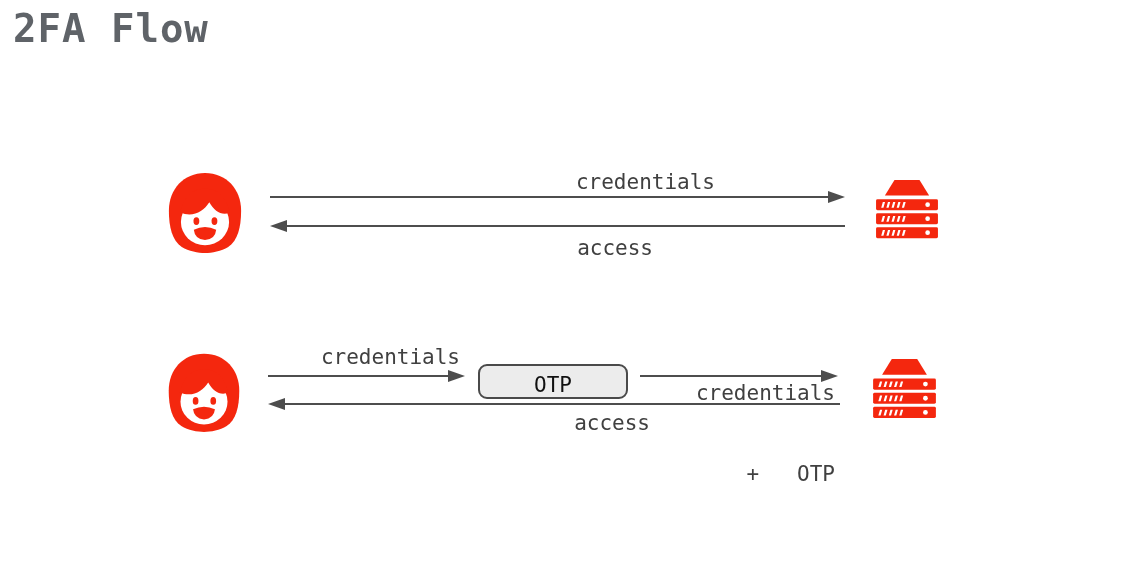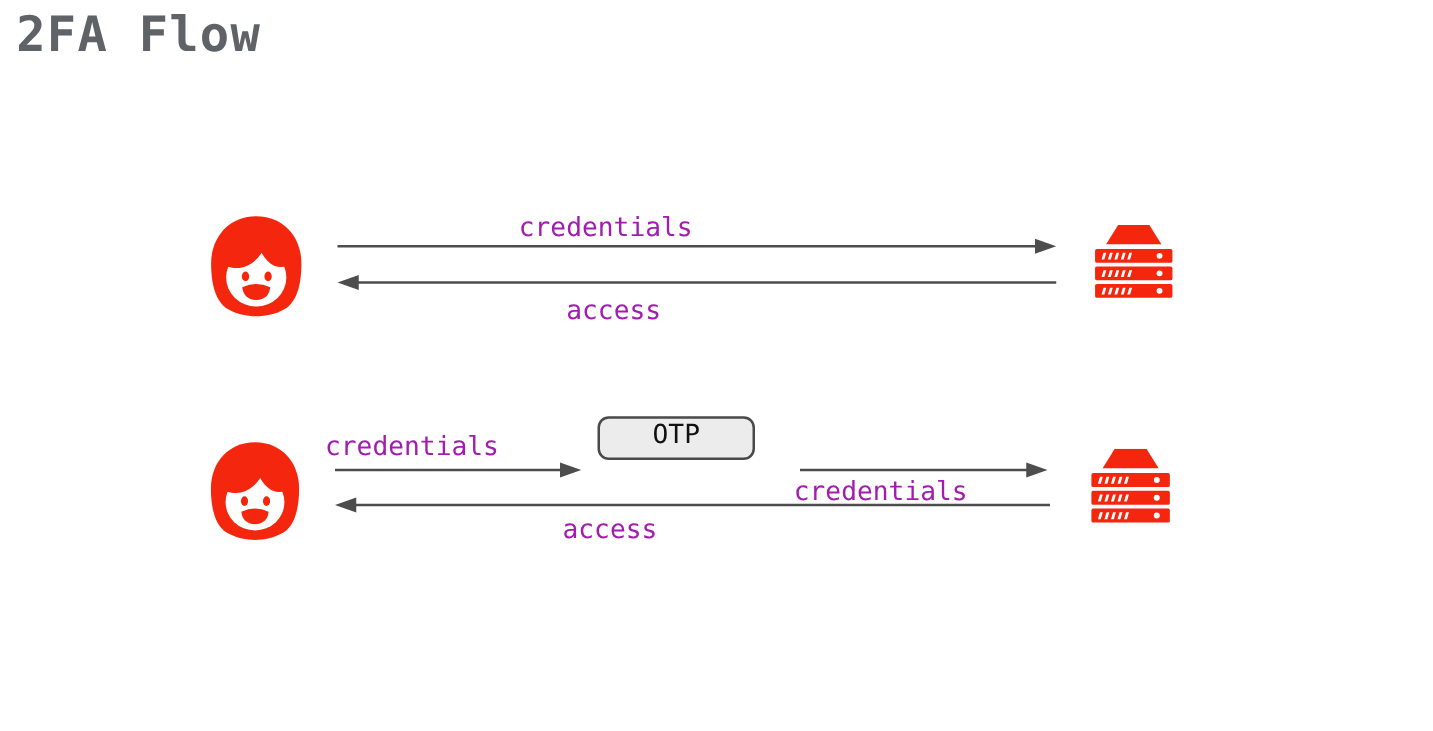--- a/index.html
+++ b/index.html
@@ -16,22 +16,22 @@
     left: 13px;
     top: 6px;
     font-size: 39px;
     font-weight: bold;
     color: #5f6368;
     letter-spacing: 1px;
   }
   .label {
     position: absolute;
     font-size: 21px;
-    color: #a21caf;
-    text-align: left;
+    color: #404040;
+    text-align: right;
     white-space: pre;
     line-height: 24px;
   }
   .label2 { line-height: 27px; }
   .icon { position: absolute; }
   .icon svg { display: block; width: 100%; height: 100%; }
 
   .arrow { position: absolute; height: 2px; }
   .shaft { position: absolute; top: 0; height: 2px; background: #4d4d4d; }
   .arrow.right .shaft { left: 0; right: 15px; }
@@ -46,28 +46,28 @@
   .arrow.left::before {
     content: ""; position: absolute; left: 0; top: -5px;
     width: 0; height: 0;
     border-right: 17px solid #4d4d4d;
     border-top: 6px solid transparent;
     border-bottom: 6px solid transparent;
   }
 
   .otp-box {
     position: absolute;
-    left: 478px; top: 333px;
-    width: 126px; height: 35px;
+    left: 478px; top: 364px;
+    width: 150px; height: 35px;
     background: #ececec;
     border: 2px solid #4a4a4a;
     border-radius: 9px;
     box-sizing: border-box;
     display: flex;
-    align-items: flex-start;
+    align-items: flex-end;
     justify-content: center;
     font-size: 21px;
     color: #111;
   }
 </style>
 </head>
 <body>
 
 <div id="canvas">
 
@@ -144,20 +144,21 @@
   <div class="arrow right" style="left:268px; top:375px; width:197px;">
     <div class="shaft"></div>
   </div>
 
   <div class="otp-box">
     <span>OTP</span>
   </div>
 
   <div class="label label2" style="left:635px; top:326px; width:200px;">
     <span style="display:block;">credentials</span>
+    <span style="display:block;">+   OTP</span>
   </div>
 
   <div class="arrow right" style="left:640px; top:375px; width:198px;">
     <div class="shaft"></div>
   </div>
 
   <div class="icon" style="left:867px; top:359px; width:75px; height:71px;">
     <svg viewBox="0 0 100 95">
       <path d="M33 0 L67 0 L80 21 L20 21 Z" fill="#F4270E"></path>
       <rect x="8" y="26" width="84" height="15" rx="2" fill="#F4270E"></rect>

